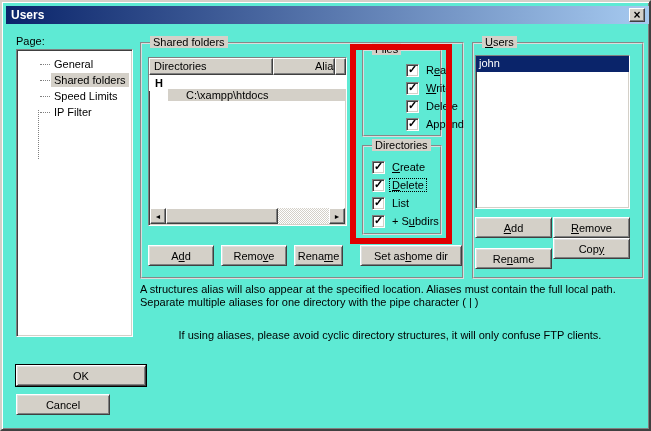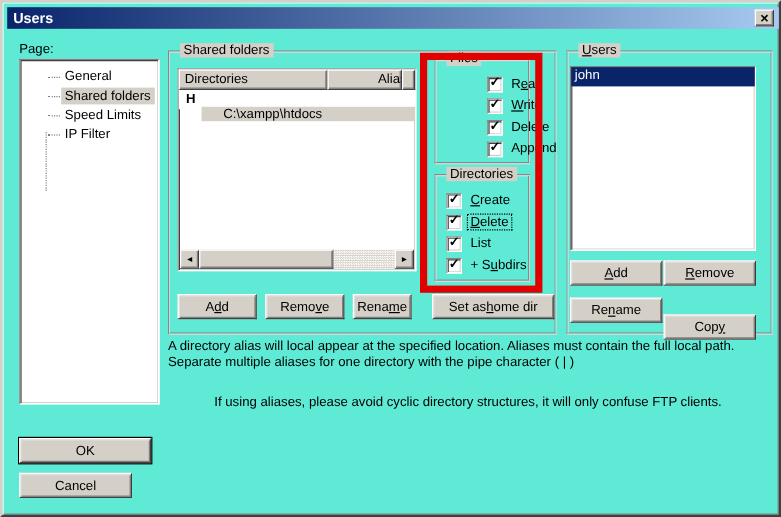--- a/index.html
+++ b/index.html
@@ -244,23 +244,23 @@
 
   <div class="group" style="left:470px; top:40px; width:172px; height:237px;">
     <span class="group-label"><u>U</u>sers</span>
   </div>
   <div class="well" style="left:473px; top:53px; width:155px; height:154px;">
     <div class="uitem">john</div>
   </div>
   <div class="btn" style="left:473px; top:215px; width:77px;"><u>A</u>dd</div>
   <div class="btn" style="left:551px; top:215px; width:77px;"><u>R</u>emove</div>
   <div class="btn" style="left:473px; top:246px; width:77px;">Re<u>n</u>ame</div>
-  <div class="btn" style="left:551px; top:260px; width:77px;">Cop<u>y</u></div>
+  <div class="btn" style="left:551px; top:236px; width:77px;">Cop<u>y</u></div>
 
   <div class="notes">
-    <p>A directory alias will local appear at the specified location. Aliases must contain the full local path. Separate multiple aliases for one directory with the pipe character ( | )</p>
+    <p>A structures alias will also appear at the specified location. Aliases must contain the full local path. Separate multiple aliases for one directory with the pipe character ( | )</p>
     <p>If using aliases, please avoid cyclic directory structures, it will only confuse FTP clients.</p>
   </div>
 
-  <div class="btn default" style="left:14px; top:363px; width:110px;">OK</div>
+  <div class="btn default" style="left:14px; top:363px; width:130px;">OK</div>
   <div class="btn" style="left:14px; top:392px; width:94px;">Cancel</div>
 
 </div>
 
 </body></html>

